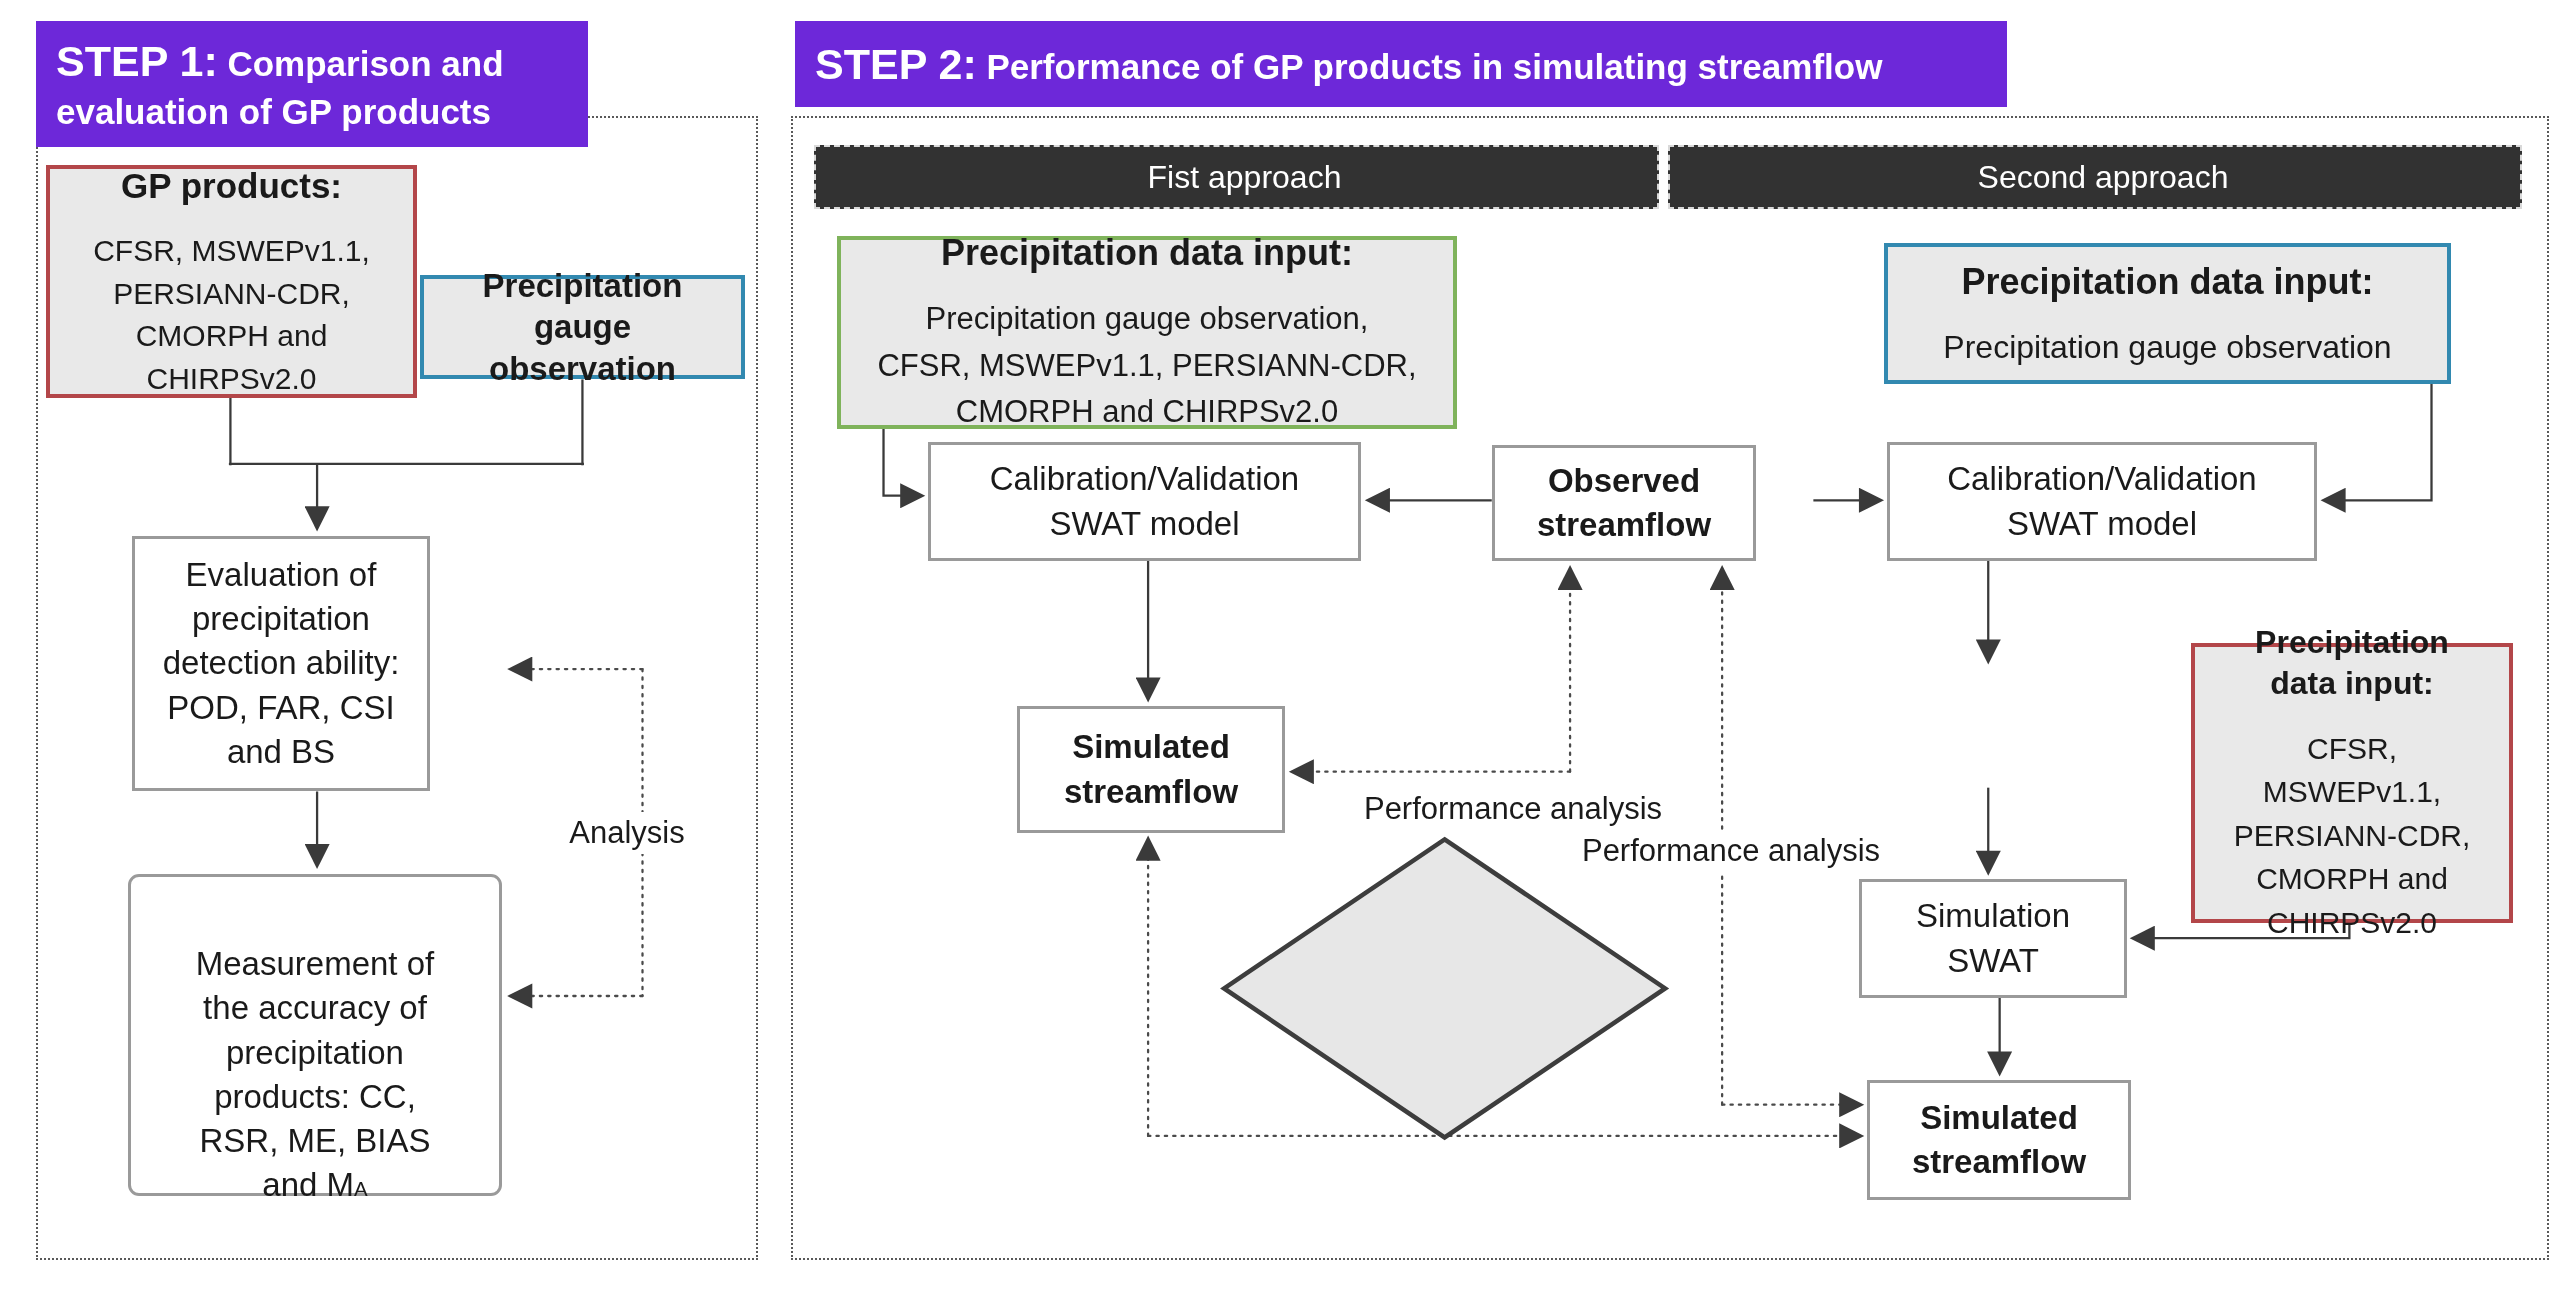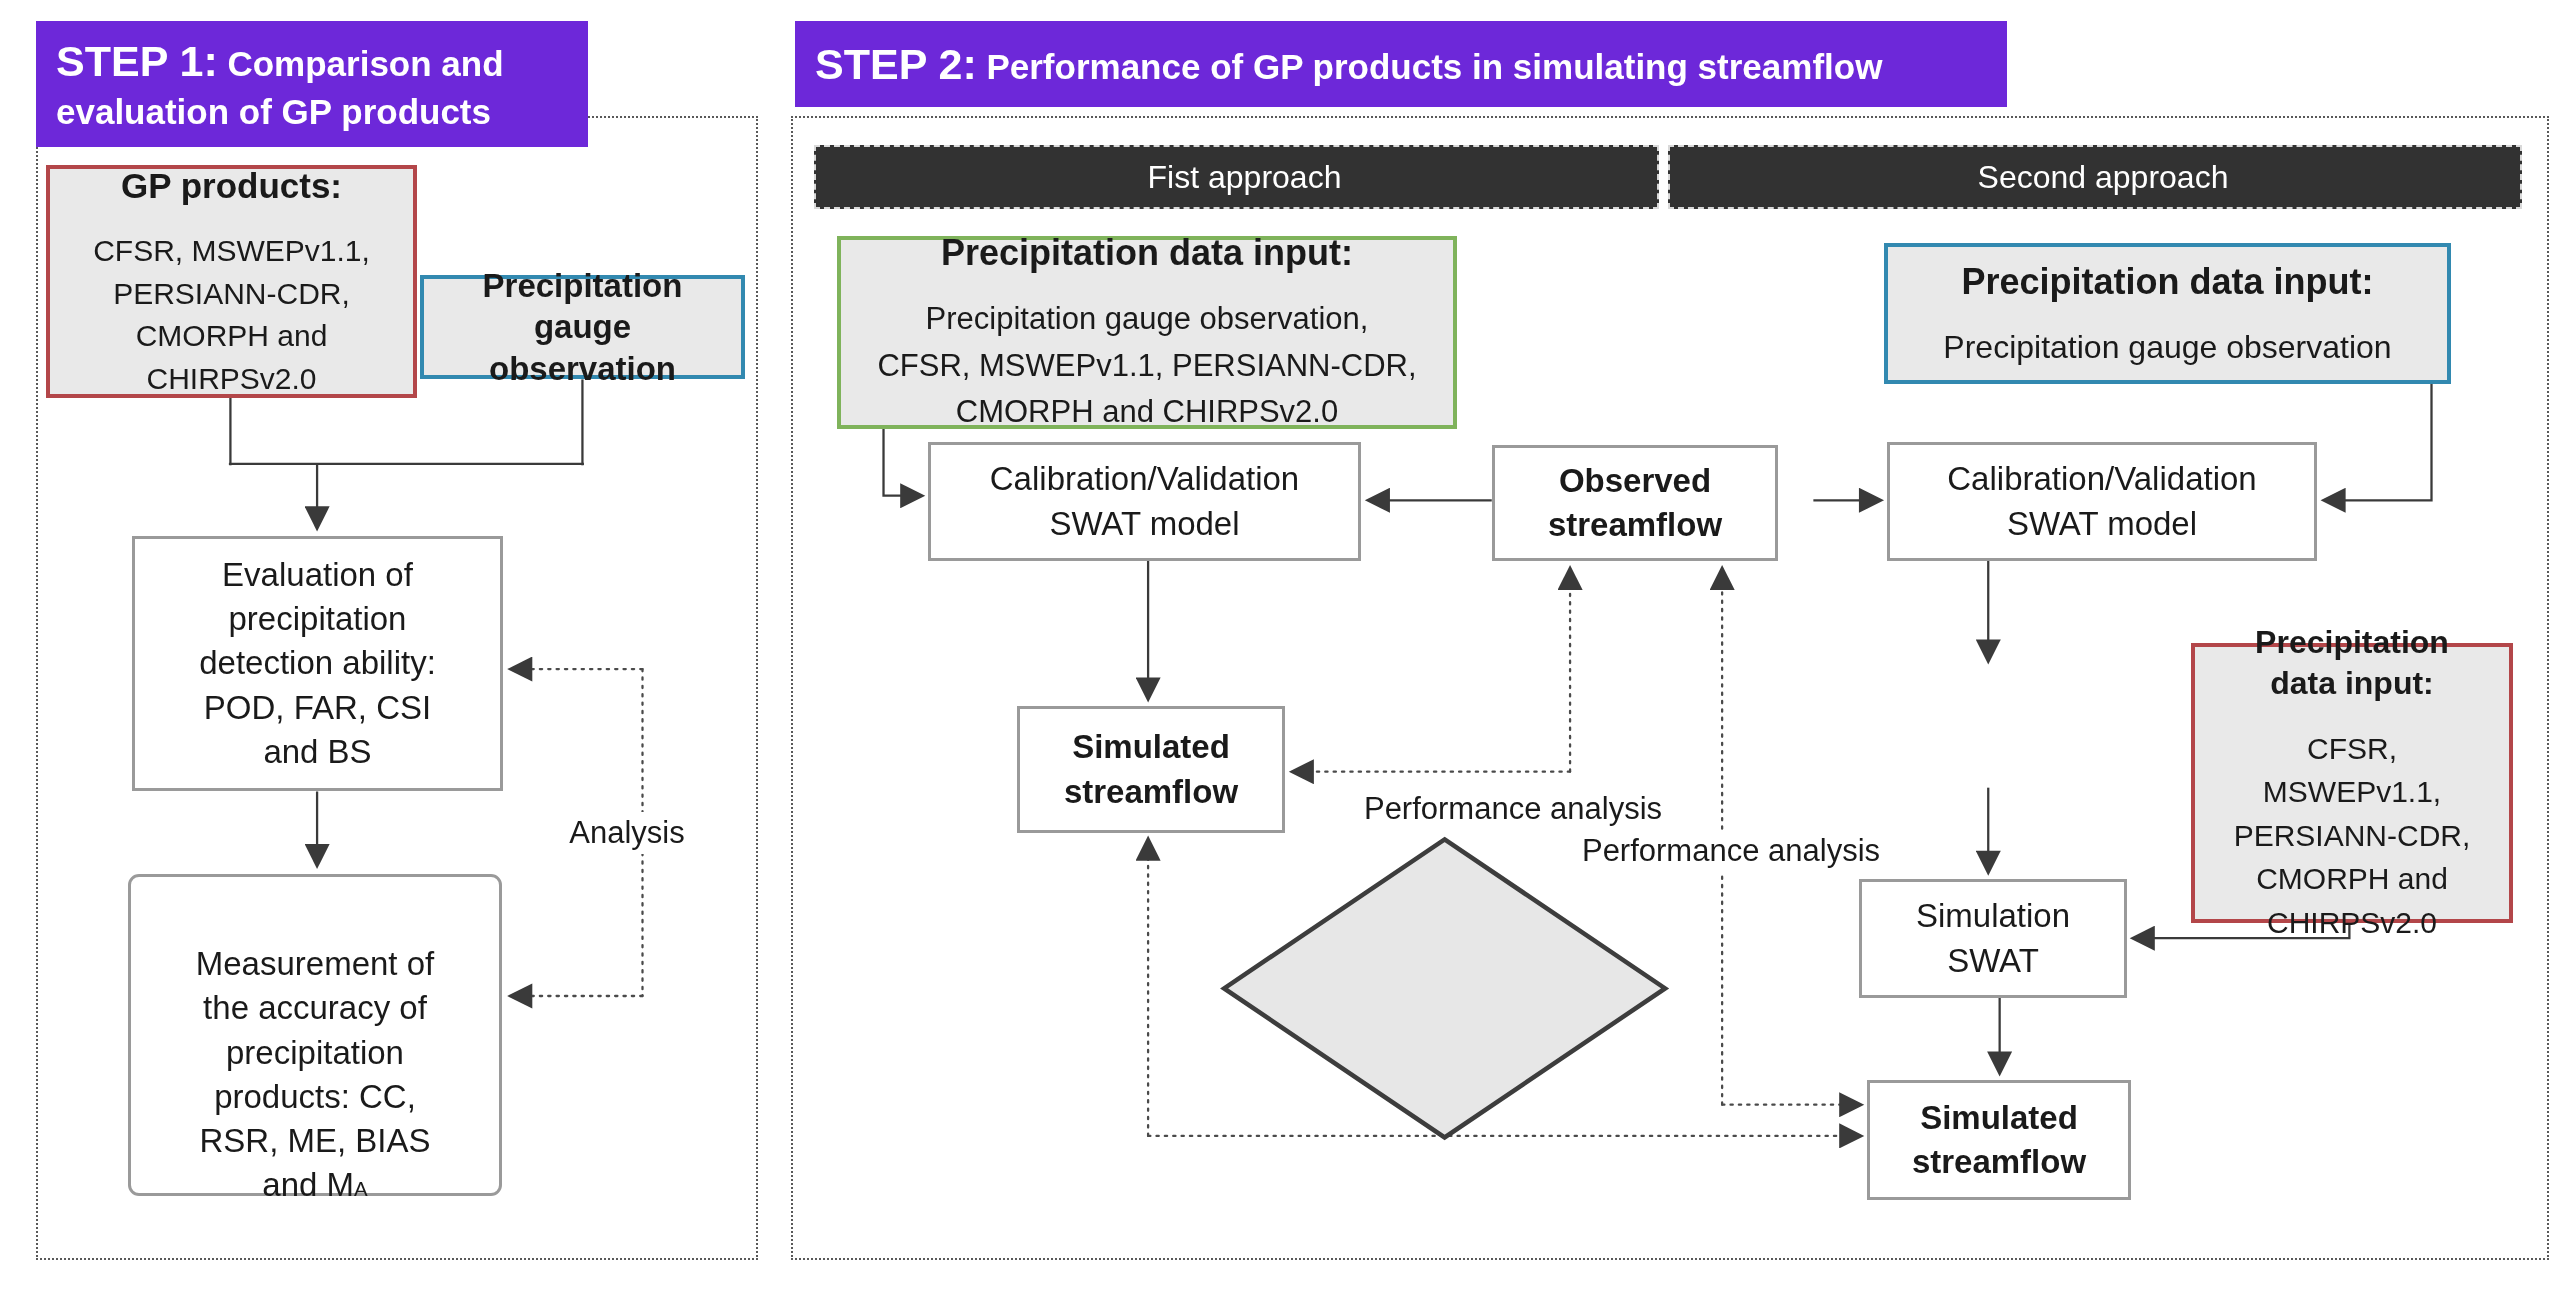--- a/index.html
+++ b/index.html
@@ -36,34 +36,34 @@
     font-size:33px; line-height:1.34; padding:24px;gap:16px;}
   .node.gray{background:var(--fill);}
   .node .title{font-weight:bold;}
 
   #gp-box{left:46px; top:165px; width:371px; height:233px; border:4.6px solid var(--red);}
   #gp-box .title{font-size:35px; margin-bottom:4.6px;}
   #gp-box .body{font-size:30px; line-height:1.42;}
 
   #gauge-box{left:420px; top:275px; width:325px; height:104px; border:4.6px solid var(--blue); font-weight:bold; font-size:33px; line-height:1.25;}
 
-  #evaluation-box{left:132px; top:536px; width:371px; height:255px;}
+  #evaluation-box{left:132px; top:536px; width:298px; height:255px;}
   #measurement-box{left:128px; top:874px; width:374px; height:322px; display:block; padding-top:21px;border-radius:11px;}
   #measurement-box sub{font-size:62%; vertical-align:baseline;}
 
   #input-first-box{left:837px; top:236px; width:620px; height:193px; border:4.6px solid var(--green);}
   #input-first-box .title{font-size:36px; margin-bottom:3px;}
   #input-first-box .body{font-size:31px; line-height:1.5;}
 
   #input-second-box{left:1884px; top:243px; width:567px; height:141px; border:4.6px solid var(--blue);}
   #input-second-box .title{font-size:36px; margin-bottom:3px;}
   #input-second-box .body{font-size:32px;}
 
   #calib-left-box{left:928px; top:442px; width:433px; height:119px;}
-  #observed-box{left:1492px; top:445px; width:286px; height:116px; font-weight:bold;}
+  #observed-box{left:1492px; top:445px; width:264px; height:116px; font-weight:bold;}
   #calib-right-box{left:1887px; top:442px; width:430px; height:119px;}
   #simulated-left-box{left:1017px; top:706px; width:268px; height:127px; font-weight:bold;}
   #bestfit-box{left:1859px; top:668px; width:268px; height:120px;}
   #simulation-box{left:1859px; top:879px; width:268px; height:119px;}
   #simulated-right-box{left:1867px; top:1080px; width:264px; height:120px; font-weight:bold;}
 
   #gp-input-box{left:2191px; top:643px; width:322px; height:280px; border:4.6px solid var(--red);}
   #gp-input-box .title{font-size:32px; line-height:1.3; margin-bottom:6px;}
   #gp-input-box .body{font-size:30px; line-height:1.45;}
 

